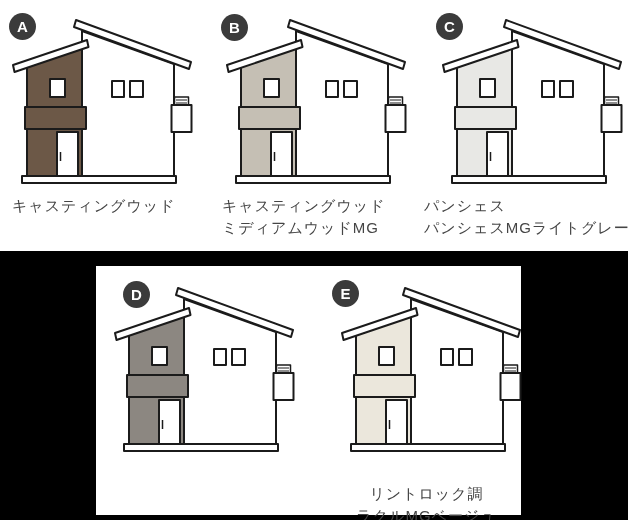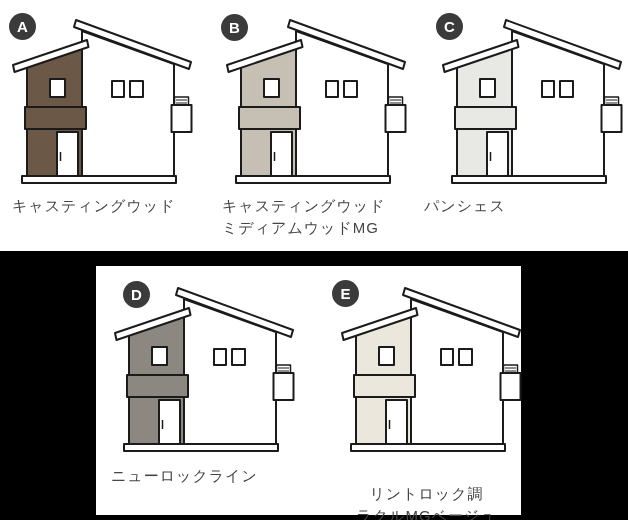--- a/index.html
+++ b/index.html
@@ -93,35 +93,35 @@
     </div>
   </div>
 
   <div class="card card-c">
     <svg class="house" viewBox="0 0 200 190" style="--accent: #e8e8e5;">
         <use href="#house-shape"></use>
       </svg>
     <div class="badge">C</div>
     <div class="caption">
       <div>パンシェス</div>
+      <div>パンシェスMGライトグレー</div>
     </div>
   </div>
 
 </div>
 
 <div class="row-bottom">
   <div class="panel">
 
     <div class="card card-d">
       <svg class="house" viewBox="0 0 200 190" style="--accent: #8c8781;">
           <use href="#house-shape"></use>
         </svg>
       <div class="badge">D</div>
       <div class="caption">
-        <div>ニューロックライン</div>
       </div>
     </div>
 
     <div class="card card-e">
       <svg class="house" viewBox="0 0 200 190" style="--accent: #ebe7dc;">
           <use href="#house-shape"></use>
         </svg>
       <div class="badge">E</div>
       <div class="caption">
         <div>リントロック調</div>

